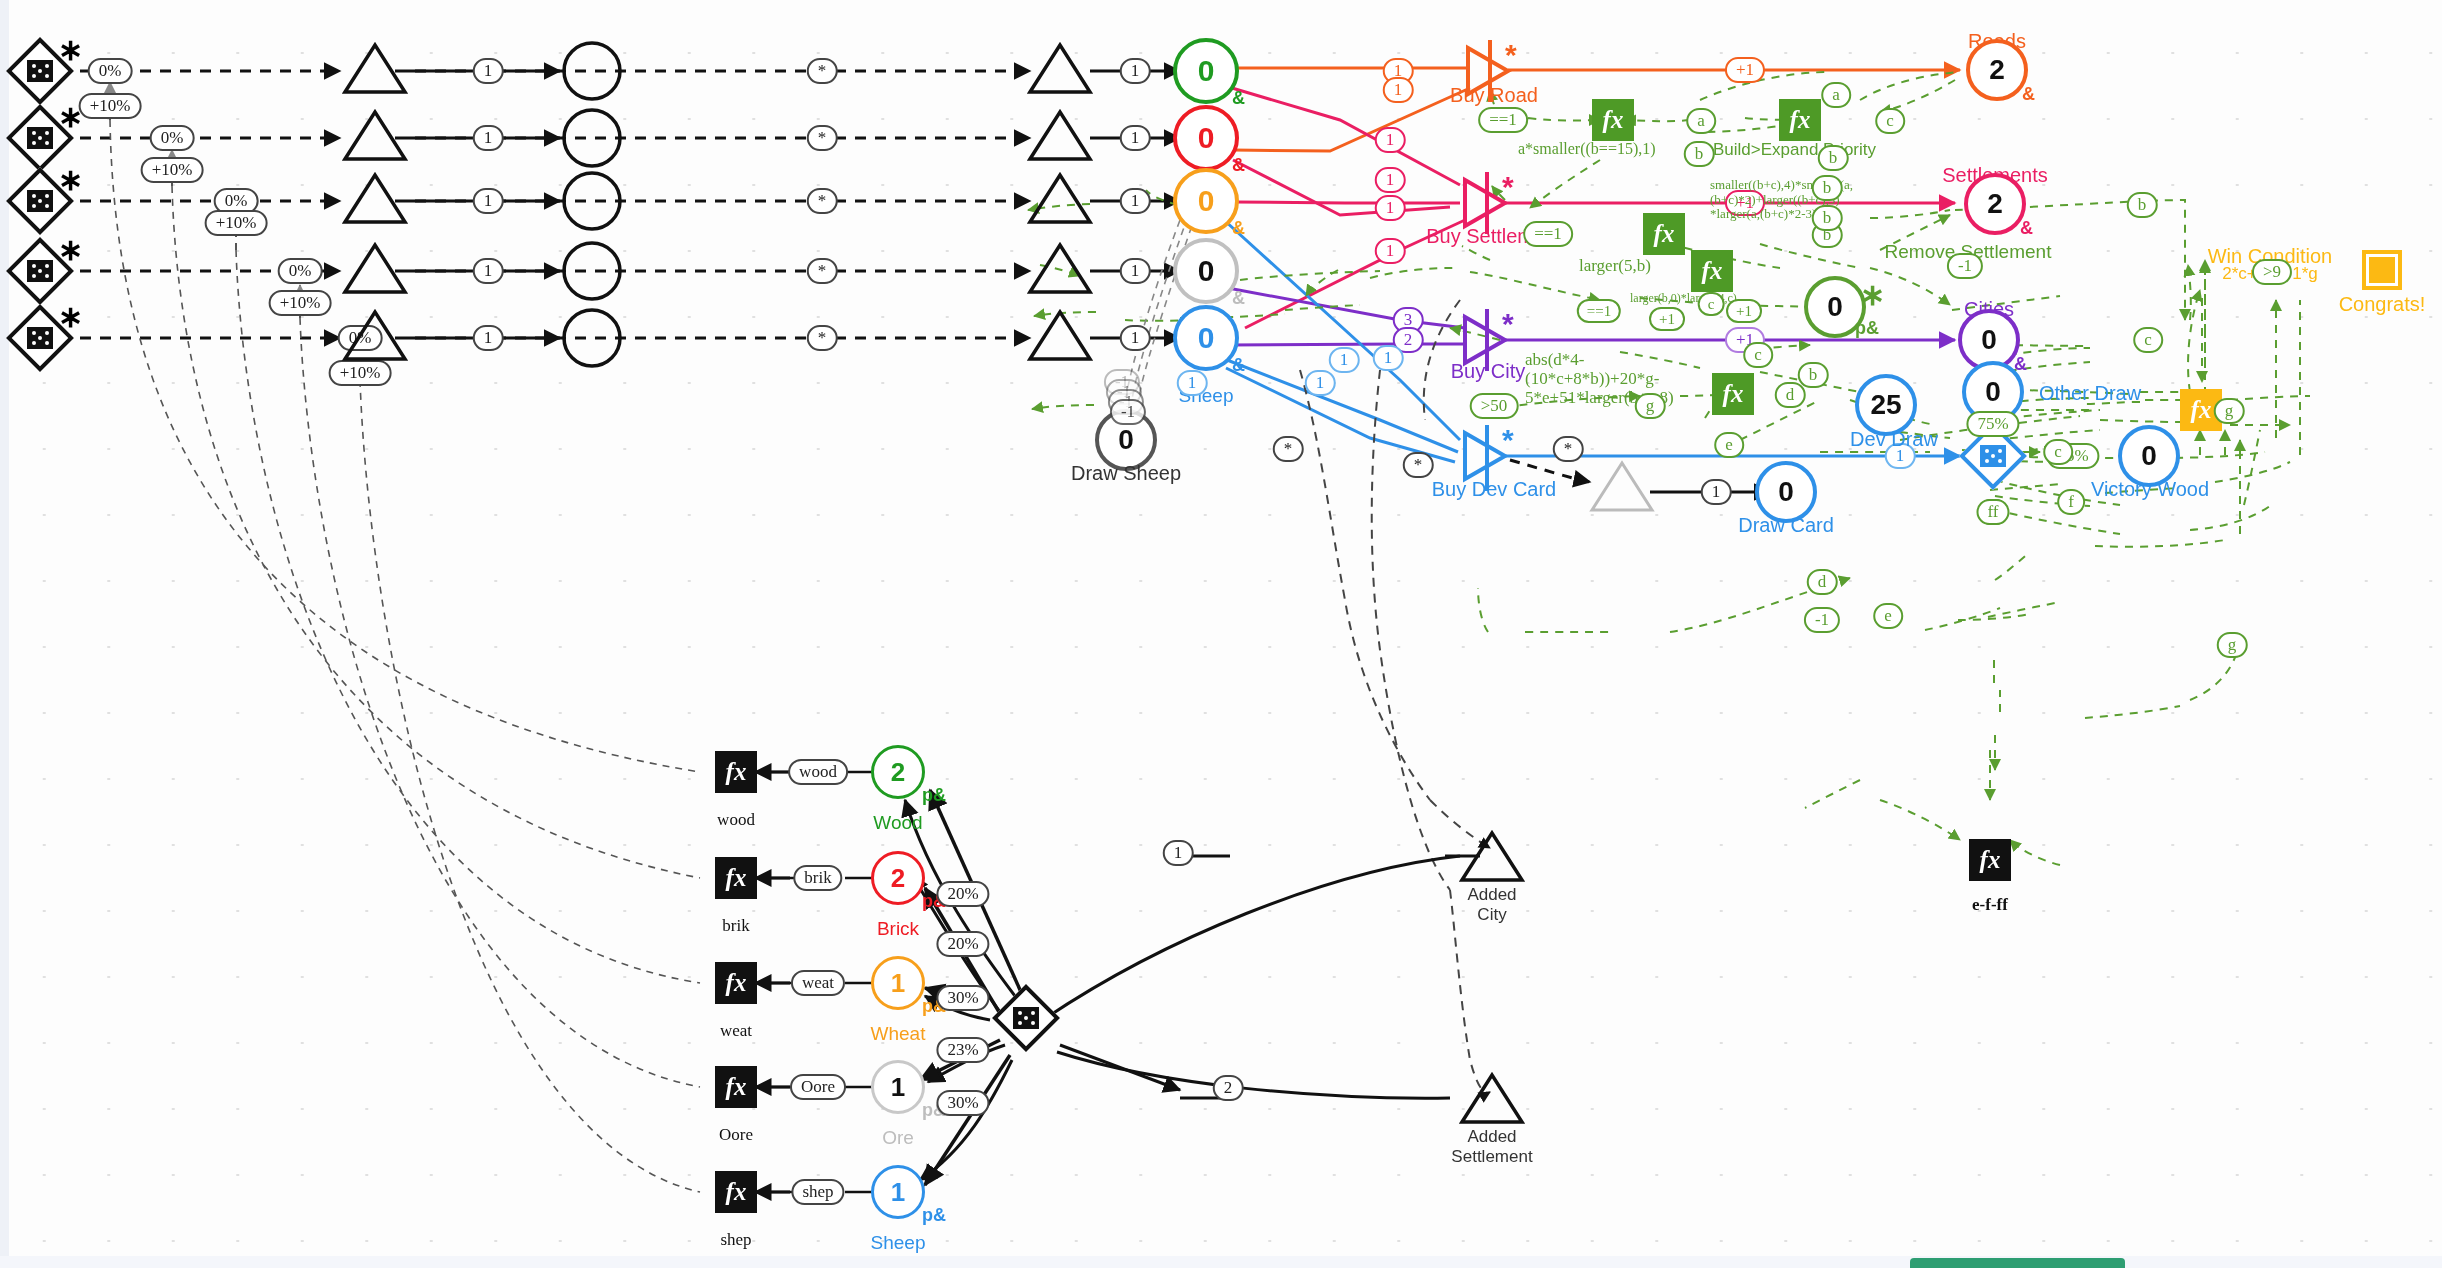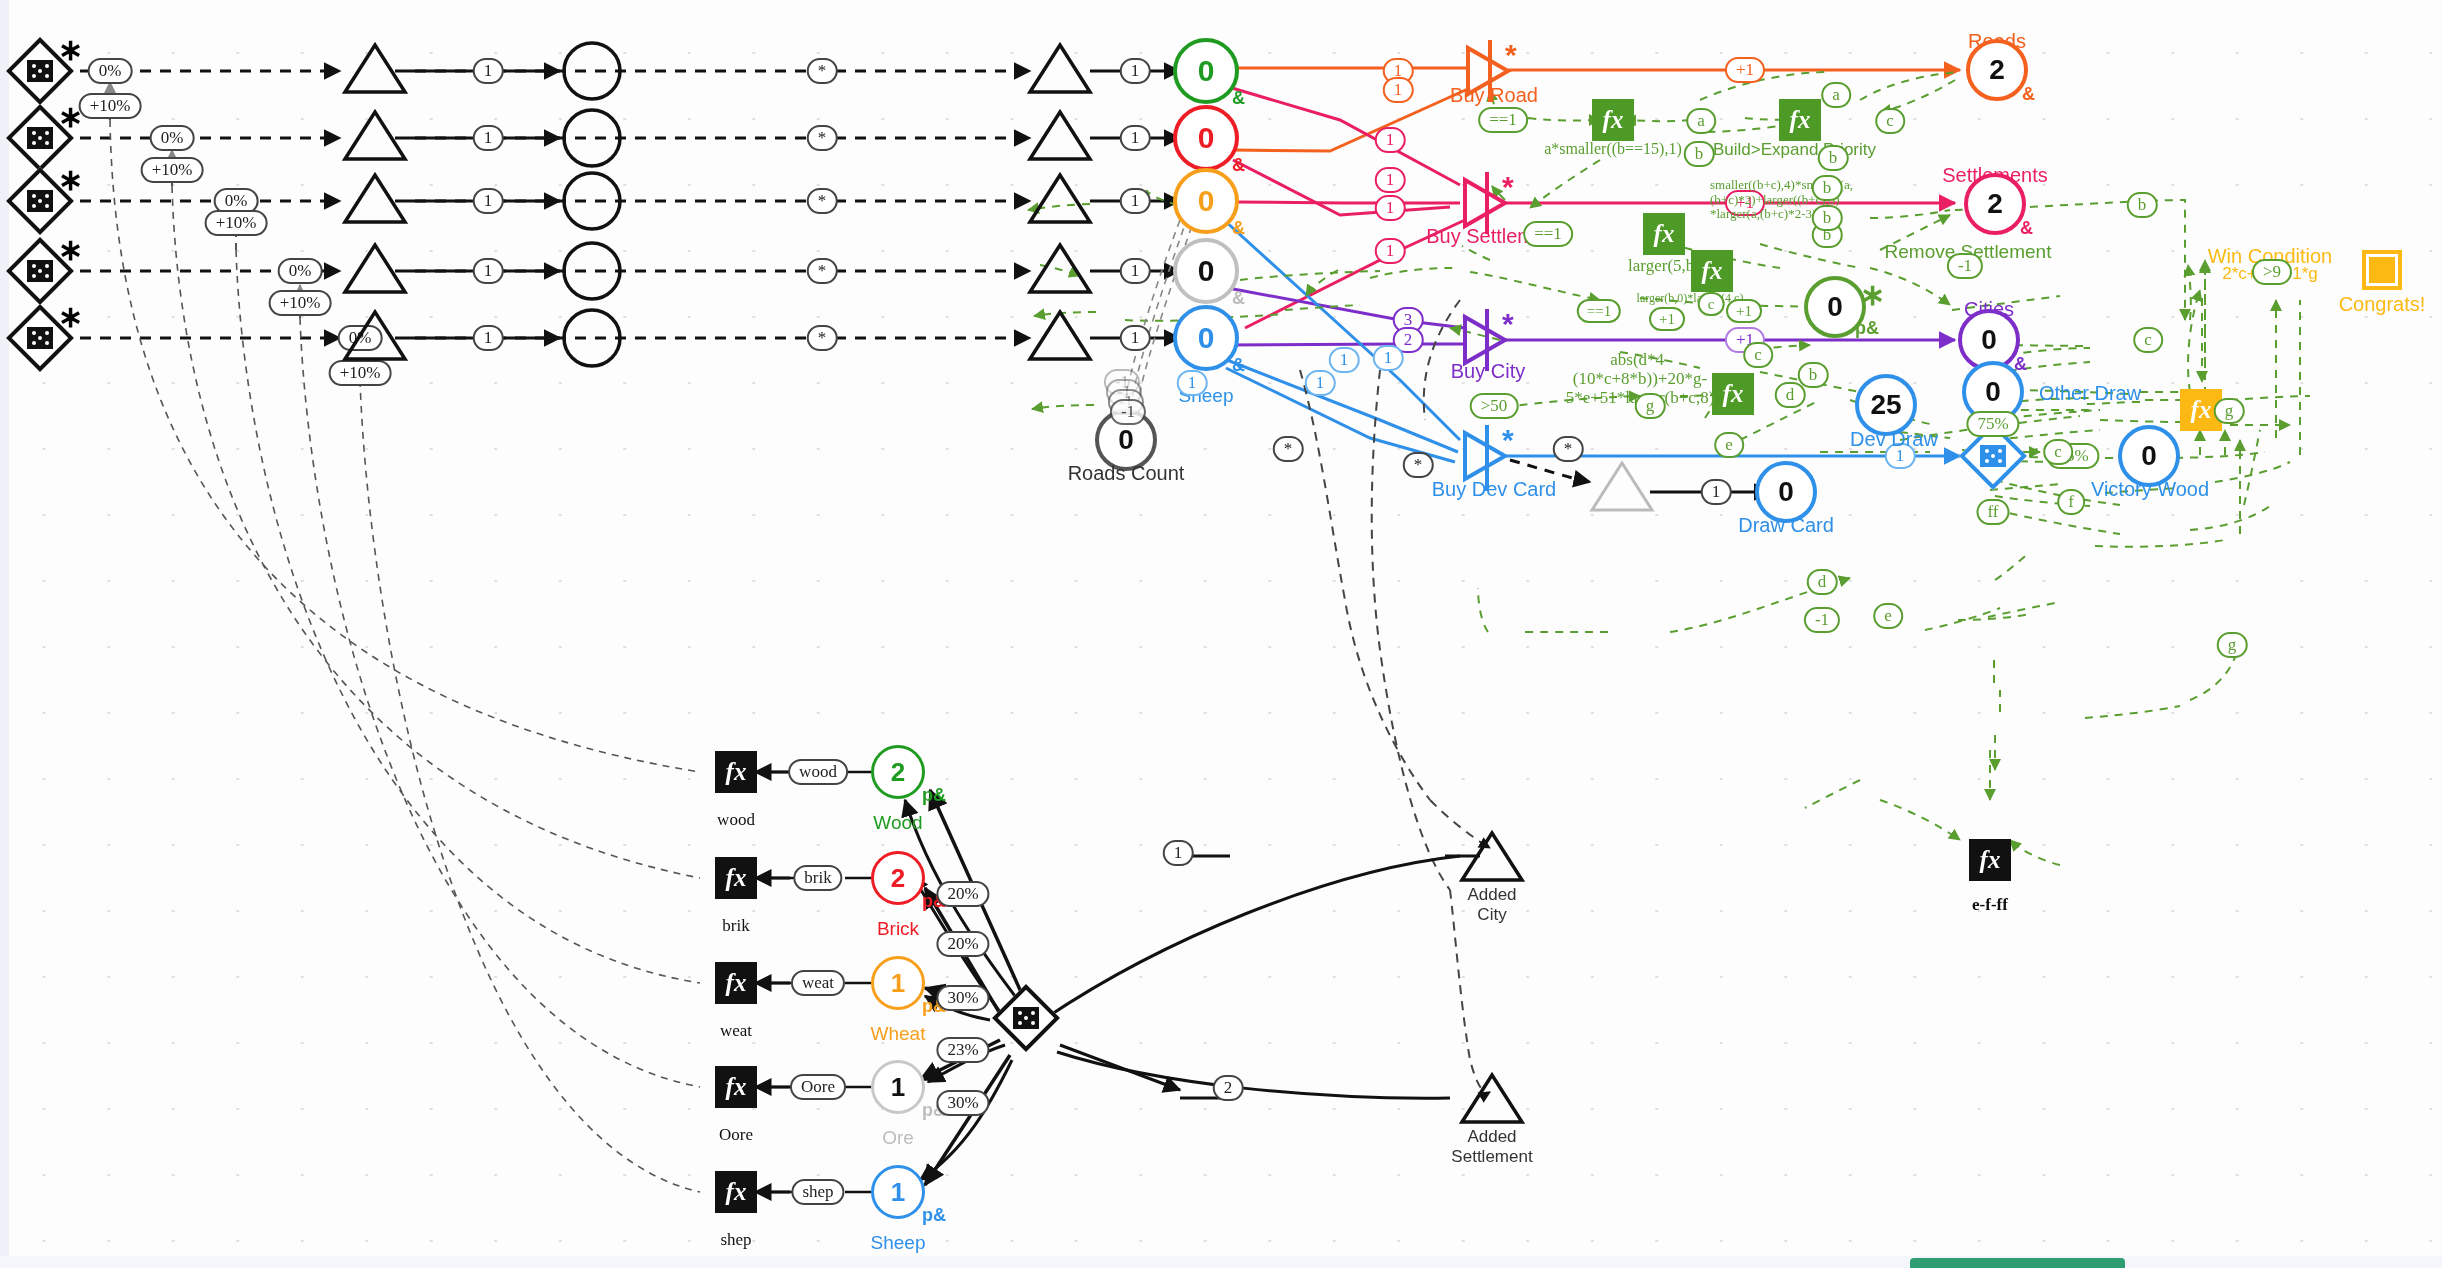--- a/index.html
+++ b/index.html
@@ -35,21 +35,21 @@
 
   
   .fx{position:absolute;transform:translate(-50%,-50%);width:42px;height:42px;
       display:flex;align-items:center;justify-content:center;color:#fff;
       font-family:"Liberation Serif",serif;font-style:italic;font-weight:bold;font-size:25px;}
   .fx.blk{background:#111;}
   .fx.grn{background:#4e9a26;}
   .fx.ylw{background:#fcb913;}
   .star{position:absolute;font-size:30px;font-weight:bold;line-height:1;}
 
-  .formula{position:absolute;transform:translate(-50%,0);text-align:center;color:#5a9e30;
+  .formula{position:absolute;transform:translate(-50%,0);color:#5a9e30;
            font-family:"Liberation Serif",serif;line-height:1.12;white-space:pre-line;}
 
   .srctxt{position:absolute;transform:translate(-50%,0);font-size:17px;color:#111;
           font-family:"Liberation Serif",serif;white-space:nowrap;text-align:center;}
 
   .endbox{position:absolute;transform:translate(-50%,-50%);width:40px;height:40px;
           border:4px solid #fcb913;background:#fff;padding:3px;box-sizing:border-box;}
   .endbox i{display:block;width:100%;height:100%;background:#fcb913;}
 
   .dicebox{position:absolute;transform:translate(-50%,-50%) rotate(45deg);
@@ -625,21 +625,21 @@
   <div class="chip" style="left:2142px;top:205px;border-color:#5a9e30;color:#5a9e30">b</div>
   <div class="chip" style="left:2148px;top:340px;border-color:#5a9e30;color:#5a9e30">c</div>
   <div class="chip" style="left:2232px;top:645px;border-color:#5a9e30;color:#5a9e30">g</div>
 
   <div class="node pool sz-md" style="left:1786px;top:492px;border-color:#2e90e8;color:#111">0</div>
   <div class="nlabel" style="left:1786px;top:514px;color:#2e90e8;font-size:20px">Draw Card</div>
   <div class="chip" style="left:1716px;top:492px">1</div>
   <div class="chip" style="left:1568px;top:449px">*</div>
 
   <div class="node pool sz-md" style="left:1126px;top:440px;border-color:#555;color:#111">0</div>
-  <div class="nlabel" style="left:1126px;top:462px;color:#333;font-size:20px">Roads Count</div>
+  <div class="nlabel" style="left:1126px;top:462px;color:#333;font-size:20px">Draw Sheep</div>
   <div class="chip" style="left:1122px;top:382px;opacity:.35">-1</div>
   <div class="chip" style="left:1124px;top:392px;opacity:.45">-1</div>
   <div class="chip" style="left:1126px;top:402px;opacity:.6">-1</div>
   <div class="chip" style="left:1128px;top:412px;opacity:.8">-1</div>
   <div class="chip" style="left:1288px;top:449px">*</div>
   <div class="chip" style="left:1418px;top:465px">*</div>
 
   <div class="nlabel" style="left:1492px;top:885px;color:#333;font-size:17px;line-height:1.15;white-space:pre-line">Added
 City</div>
   <div class="nlabel" style="left:1492px;top:1127px;color:#333;font-size:17px;line-height:1.15;white-space:pre-line">Added

